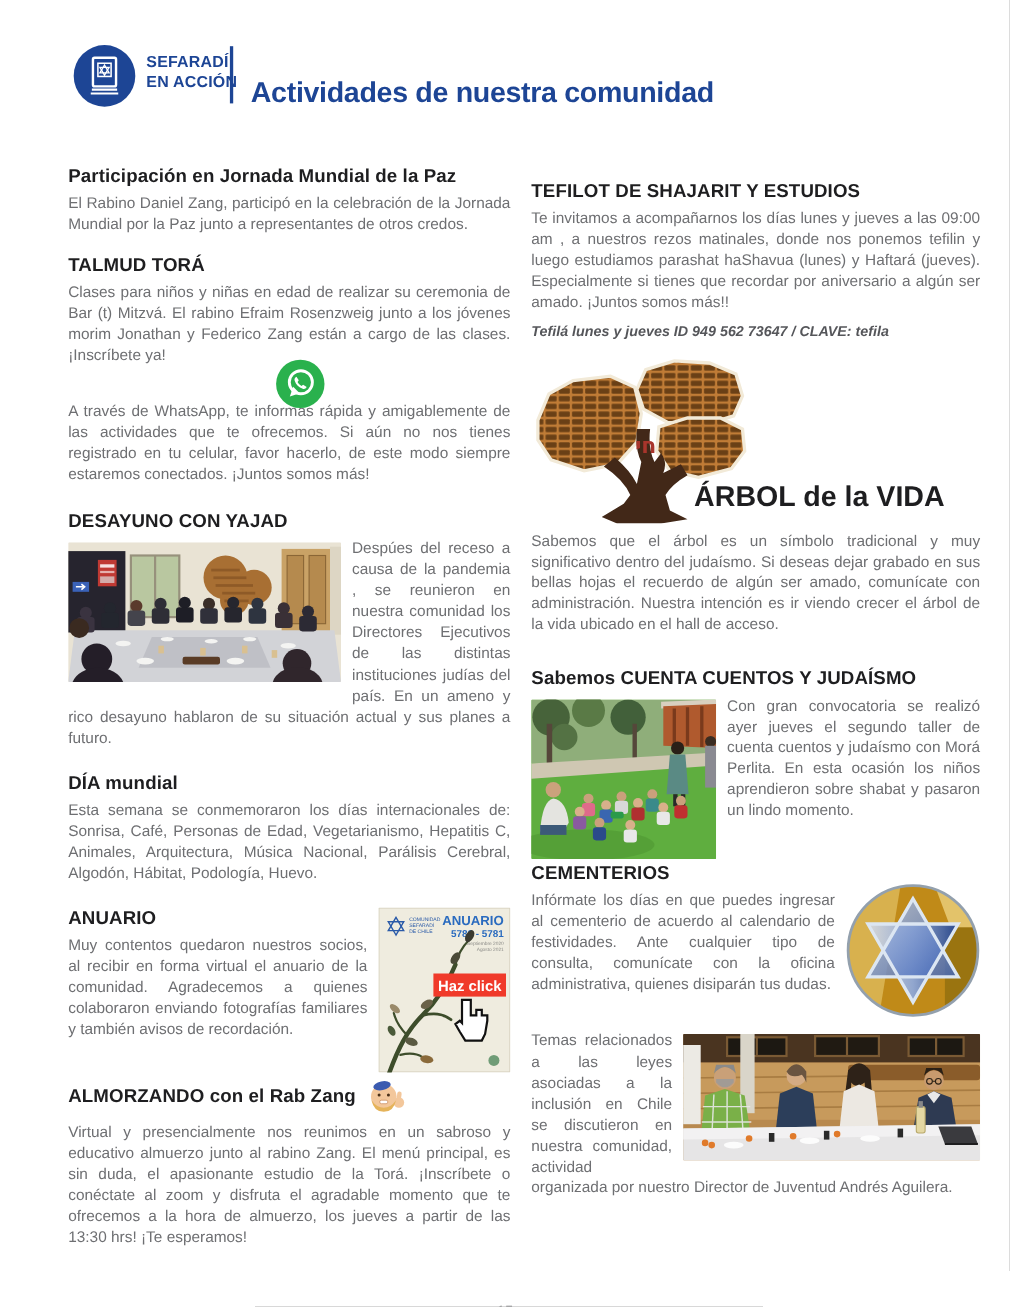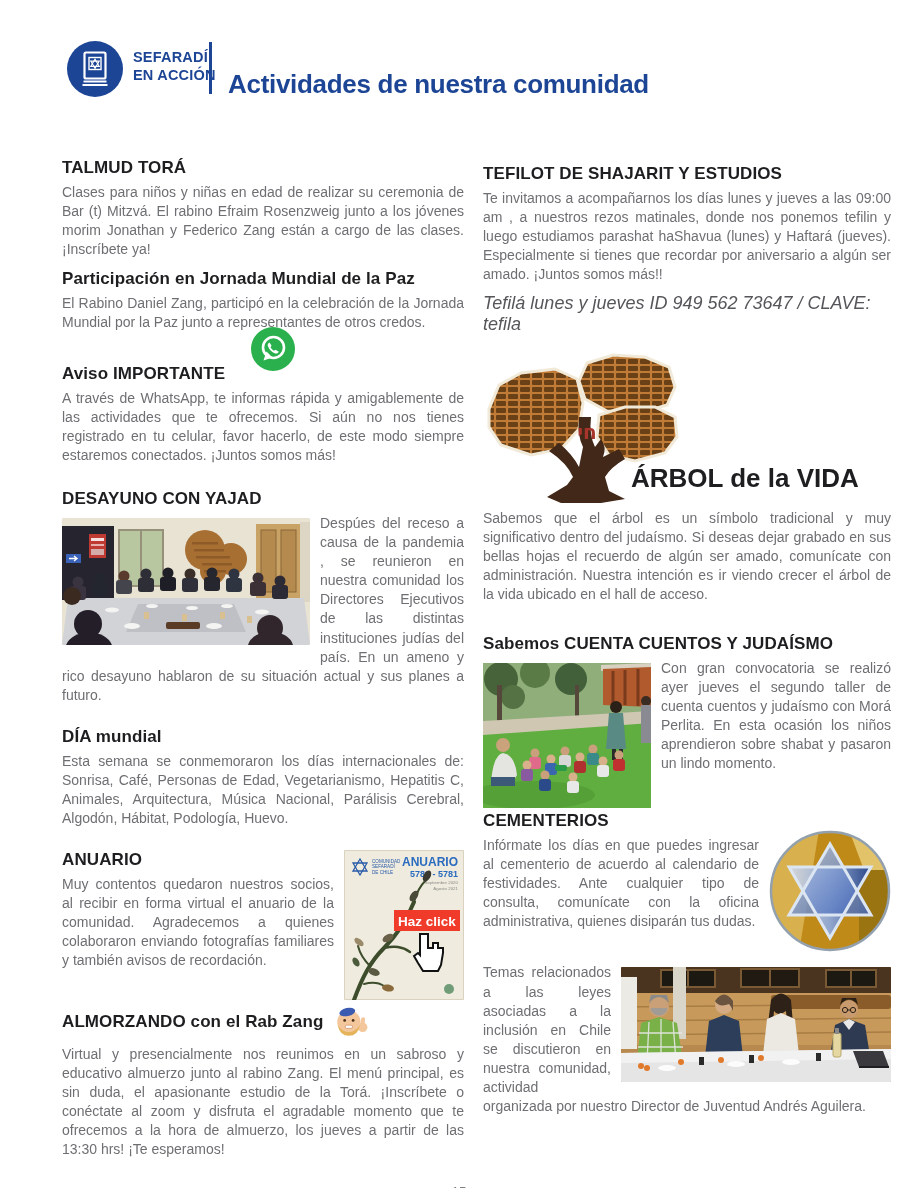--- a/index.html
+++ b/index.html
@@ -17,21 +17,21 @@
            color:var(--brand-blue,#1d4595); letter-spacing:-.3px; }
   
   .col { position:absolute; top:140px; }
   .col-left  { left:62px;  width:402px; }
   .col-right { left:483px; width:408px; }
   section { clear:both; }
   h2.sec { font-size:17px; font-weight:bold; color:var(--heading-dark,#1e1e20);
            margin:0; letter-spacing:.1px; }
   p.body { font-size:14px; line-height:1.36; color:var(--body-gray,#6e6f72);
            text-align:justify; margin:5px 0 0; hyphens:auto; -webkit-hyphens:auto; }
-  p.note { font-size:18px; font-weight:normal; font-style:italic; color:var(--note-gray,#55565a);
+  p.note { font-size:13px; font-weight:bold; font-style:italic; color:var(--note-gray,#55565a);
            margin:9px 0 0; }
   .img-left  { float:left;  margin:4px 10px 3px 0; }
   .img-right { float:right; margin:0 0 4px 10px; }
   .aviso-wrap { position:relative; }
   .wa-icon { position:absolute; left:188px; top:-38px; }
   .tree-fig { position:relative; height:152px; margin-top:16px; }
   .tree-fig svg { position:absolute; left:0; top:0; }
   .arbol-title { position:absolute; left:148px; top:112px; font-size:26px; font-weight:bold;
            color:var(--heading-dark,#1e1e20); margin:0; white-space:nowrap; }
   .almorzando-h { display:flex; align-items:center; gap:10px; }
@@ -59,40 +59,39 @@
   </div>
   <div class="brand">
     <div>SEFARADÍ</div>
     <div>EN ACCIÓN</div>
   </div>
   <div class="brand-divider"></div>
   <h1 class="page-title">Actividades de nuestra comunidad</h1>
 
   <div class="col col-left">
 
+    <section style="margin-top:10px">
+      <h2 class="sec">Participación en Jornada Mundial de la Paz</h2>
+      <p class="body">El Rabino Daniel Zang, participó en la celebración de la Jornada Mundial por la Paz junto a representantes de otros credos.</p>
+    </section>
+
     <section style="margin-top:18px">
       <h2 class="sec">TALMUD TORÁ</h2>
       <p class="body">Clases para niños y niñas en edad de realizar su ceremonia de Bar (t) Mitzvá.   El rabino Efraim Rosenzweig junto a los jóvenes morim Jonathan y Federico Zang están a cargo de las clases.  ¡Inscríbete ya!</p>
-    </section>
-
-    <section style="margin-top:10px">
-      <h2 class="sec">Participación en Jornada Mundial de la Paz</h2>
-      <p class="body">El Rabino Daniel Zang, participó en la celebración de la Jornada Mundial por la Paz junto a representantes de otros credos.</p>
     </section>
 
     <section class="aviso-wrap" style="margin-top:32px">
       <span class="wa-icon">
         <svg width="46" height="46" viewBox="0 0 46 46">
           <circle cx="23" cy="23" r="22" style="fill:var(--whatsapp-green,#2ab14d)"></circle>
           <circle cx="23.5" cy="21.5" r="10.5" fill="none" stroke="#ffffff" stroke-width="2.6"></circle>
           <polygon points="13.5,34.5 16.5,25.5 22.5,31.5" fill="#ffffff"></polygon>
           <path d="M19.5 16.5 c-1.5.7-2.1 2.1-1.6 3.6 1.1 3.5 3.8 6.2 7.3 7.3 1.5.5 2.9-.1 3.6-1.6 l-3.2-2.1 -1.6 1.1 c-1.5-.9-2.6-2-3.5-3.5 l1.1-1.6 z" fill="#ffffff"></path>
         </svg>
       </span>
-      <h2 class="sec">Aviso IMPORTANTE</h2>
       <p class="body">A través de WhatsApp, te informas rápida y amigablemente de las actividades que te ofrecemos.    Si aún no nos tienes registrado en tu celular, favor hacerlo, de este modo siempre estaremos conectados.   ¡Juntos somos más!</p>
     </section>
 
     <section style="margin-top:24px">
       <h2 class="sec">DESAYUNO CON YAJAD</h2>
       <p class="body">
         <svg class="img-left photo" width="248" height="127" viewBox="0 0 248 127">
           <rect width="248" height="127" fill="#e9e3d4"></rect>
           <rect x="57" y="12" width="44" height="56" fill="#b9c7a0" stroke="#97917c" stroke-width="2"></rect>
           <line x1="79" y1="12" x2="79" y2="68" stroke="#97917c" stroke-width="2"></line>

